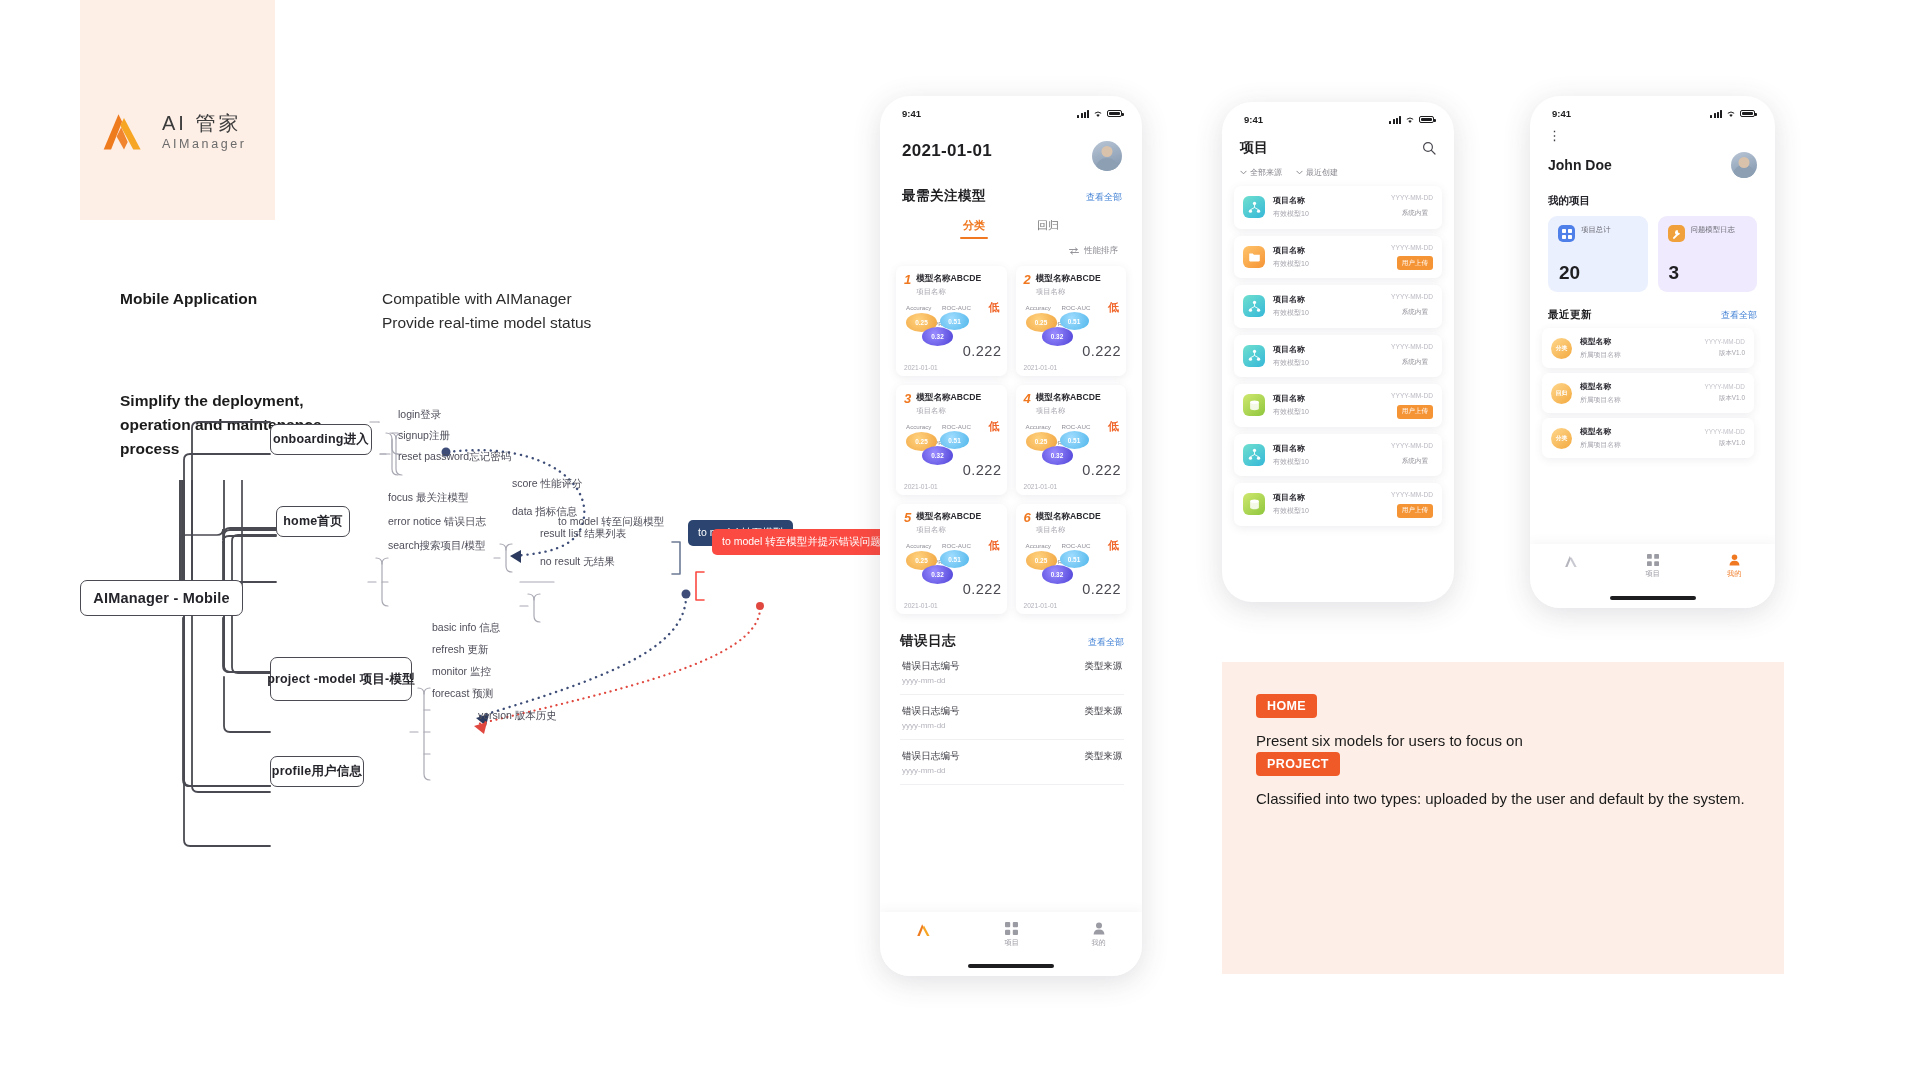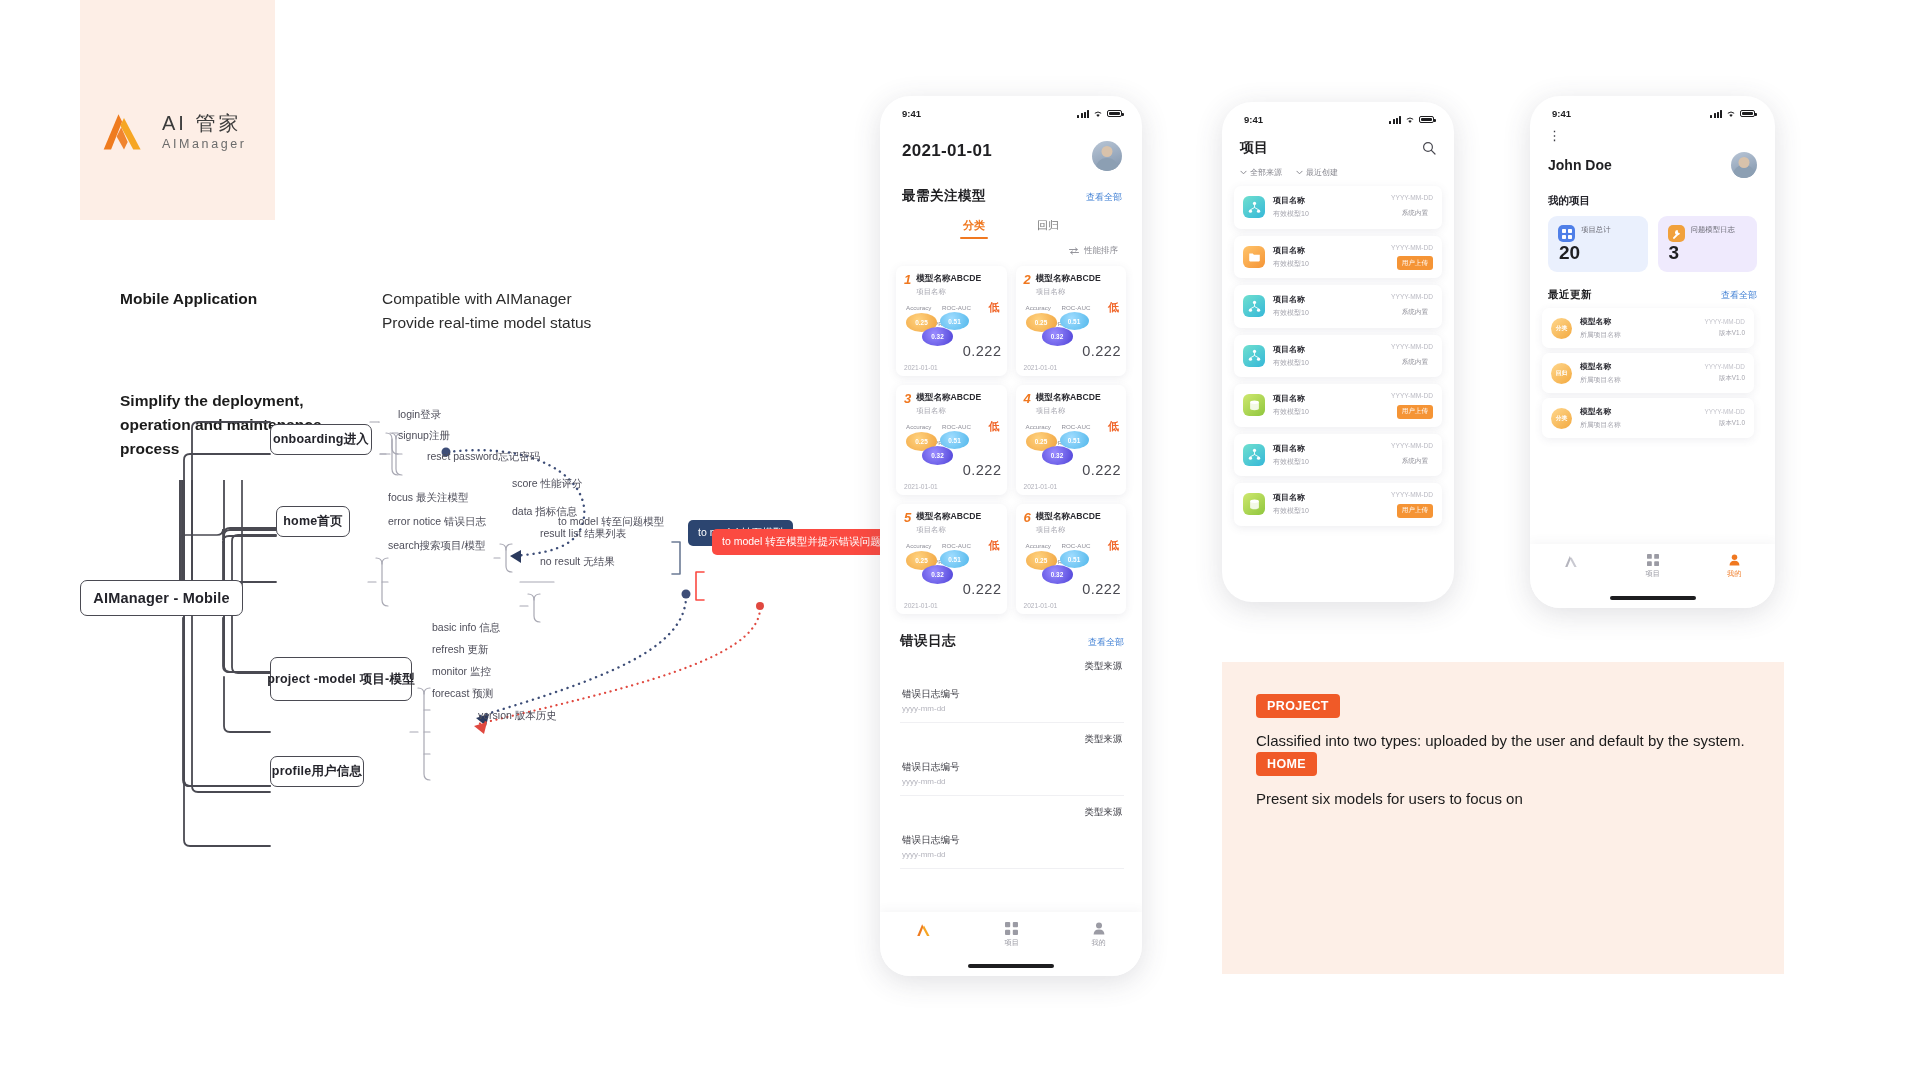--- a/index.html
+++ b/index.html
@@ -109,21 +109,21 @@
   .blob.acc { left:2px; top:9px; width:31px; height:19px; background:radial-gradient(circle at 40% 35%,#ffd27f,#f0a23c); }
   .blob.roc { left:36px; top:8px; width:29px; height:18px; background:radial-gradient(circle at 40% 35%,#9fdcff,#4fb6ea); }
   .blob.pr  { left:18px; top:23px; width:31px; height:19px; background:radial-gradient(circle at 40% 35%,#9a8cff,#4b3fd6); }
   .mc-grade { position:absolute; right:7px; top:34px; font-size:11px; font-weight:700; color:#f0662a; }
   .mc-score { position:absolute; right:5px; bottom:17px; font-size:14.5px; color:#4a4a52; letter-spacing:.5px; }
   .mc-date  { position:absolute; left:8px; bottom:5px; font-size:6.6px; color:#b0b0ba; }
 
   .p1-logs { padding: 18px 18px 0 20px; }
   .loghead { display:flex; justify-content:space-between; align-items:baseline; }
   .logrow { padding: 10px 2px 9px 2px; border-bottom:1px solid #f0f0f3; display:flex; justify-content:space-between; align-items:flex-start; }
-  .log-id { font-size:9.6px; color:#3a3a42; font-weight:500;margin-top:28px; }
+  .log-id { font-size:9.6px; color:#3a3a42; font-weight:500; }
   .log-dt { font-size:8px; color:#b4b4bd; margin-top:3px; }
   .log-type { font-size:9.4px; color:#3a3a42; }
 
   .tabbar { position:absolute; left:0; right:0; bottom:0; height:64px; background:#fff;
             display:flex; align-items:flex-start; justify-content:space-around; padding-top:10px;
             box-shadow:0 -2px 10px rgba(80,80,110,.06); }
   .tabitem { display:flex; flex-direction:column; align-items:center; gap:3px; font-size:7.2px; color:#9b9ba4; }
   .tabitem.active { color:#f07820; }
   .homebar { position:absolute; left:50%; transform:translateX(-50%); bottom:8px; width:86px; height:4px; border-radius:3px; background:#1d1d1f; }
 
@@ -148,21 +148,21 @@
   .ptag.sys { color:#8d8d96; background:transparent; }
   .ptag.user { color:#fff; background:#f59435; }
 
   
   .p3-head { padding: 10px 18px 0 18px; }
   .p3-dots { font-size:13px; color:#3a3a42; letter-spacing:1px; line-height:1; }
   .p3-user { display:flex; justify-content:space-between; align-items:center; margin-top:10px; }
   .p3-name { font-size:14px; font-weight:700; color:#1f1f22; }
   .p3-sub { font-size:10.5px; font-weight:700; color:#24242b; padding: 16px 18px 0 18px; }
   .statcards { display:flex; gap:10px; padding: 8px 18px 0 18px; }
-  .statcard { flex:1; border-radius:9px; padding:9px 10px 10px 10px; position:relative; height:56px; }
+  .statcard { flex:1; border-radius:9px; padding:9px 10px 10px 10px; position:relative; height:76px; }
   .statcard.blue { background:#eaf0fd; }
   .statcard.purple { background:#efeafd; }
   .st-row { display:flex; align-items:flex-start; gap:6px; }
   .st-ico { width:17px; height:17px; border-radius:5px; display:flex; align-items:center; justify-content:center; flex:0 0 auto; }
   .st-ico.b { background:#4f7fe8; } .st-ico.p { background:#f1a13c; }
   .st-ico svg { width:10px; height:10px; }
   .st-label { font-size:7.4px; color:#6b6b75; line-height:1.35; }
   .st-value { position:absolute; left:11px; bottom:8px; font-size:19px; font-weight:700; color:#1f1f22; }
   .p3-sec { display:flex; justify-content:space-between; align-items:baseline; padding: 16px 18px 0 18px; }
   .p3-sec .sec-title { font-size:10.5px; }
@@ -418,21 +418,21 @@
     <div class="mm-node" style="left:190px; top:-56px; width:102px; height:31px;">onboarding进入</div>
 
     <div class="mm-node" style="left:196px; top:26px; width:74px; height:31px;">home首页</div>
 
     <div class="mm-node" style="left:190px; top:177px; width:142px; height:44px;">project -model 项目-模型</div>
 
     <div class="mm-node" style="left:190px; top:276px; width:94px; height:31px;">profile用户信息</div>
 
     <div class="mm-label" style="left:318px; top:-72px;">login登录</div>
     <div class="mm-label" style="left:318px; top:-51px;">signup注册</div>
-    <div class="mm-label" style="left:318px; top:-30px;margin-left:29px;">reset password忘记密码</div>
+    <div class="mm-label" style="left:318px; top:-30px;">reset password忘记密码</div>
 
     <div class="mm-label" style="left:308px; top:11px;">focus 最关注模型</div>
     <div class="mm-label" style="left:432px; top:-3px;">score 性能评分</div>
     <div class="mm-label" style="left:432px; top:25px;">data 指标信息</div>
     <div class="mm-label" style="left:308px; top:35px;">error notice 错误日志</div>
     <div class="mm-label" style="left:478px; top:35px;">to model 转至问题模型</div>
     <div class="mm-label" style="left:308px; top:59px;">search搜索项目/模型</div>
     <div class="mm-label" style="left:460px; top:47px;">result list 结果列表</div>
     <div class="mm-label" style="left:460px; top:75px;">no result 无结果</div>
 
@@ -958,23 +958,23 @@
         </svg>
         <span>我的</span>
       </div>
     </div>
     <div class="homebar"></div>
   </div>
 
   <div id="infopanel">
     <div class="ip-inner" id="ip-inner">
   <div>
+    <span class="ip-badge" style="background:#f05a28">HOME</span>
+    <div class="ip-text">Present six models for users to focus on</div>
+  </div>
+  <div>
     <span class="ip-badge" style="background:#f05a28">PROJECT</span>
     <div class="ip-text">Classified into two types: uploaded by the user and default by the system.</div>
   </div>
-  <div>
-    <span class="ip-badge" style="background:#f05a28">HOME</span>
-    <div class="ip-text">Present six models for users to focus on</div>
-  </div>
       </div>
   </div>
 
 </div>
 
 </body></html>

